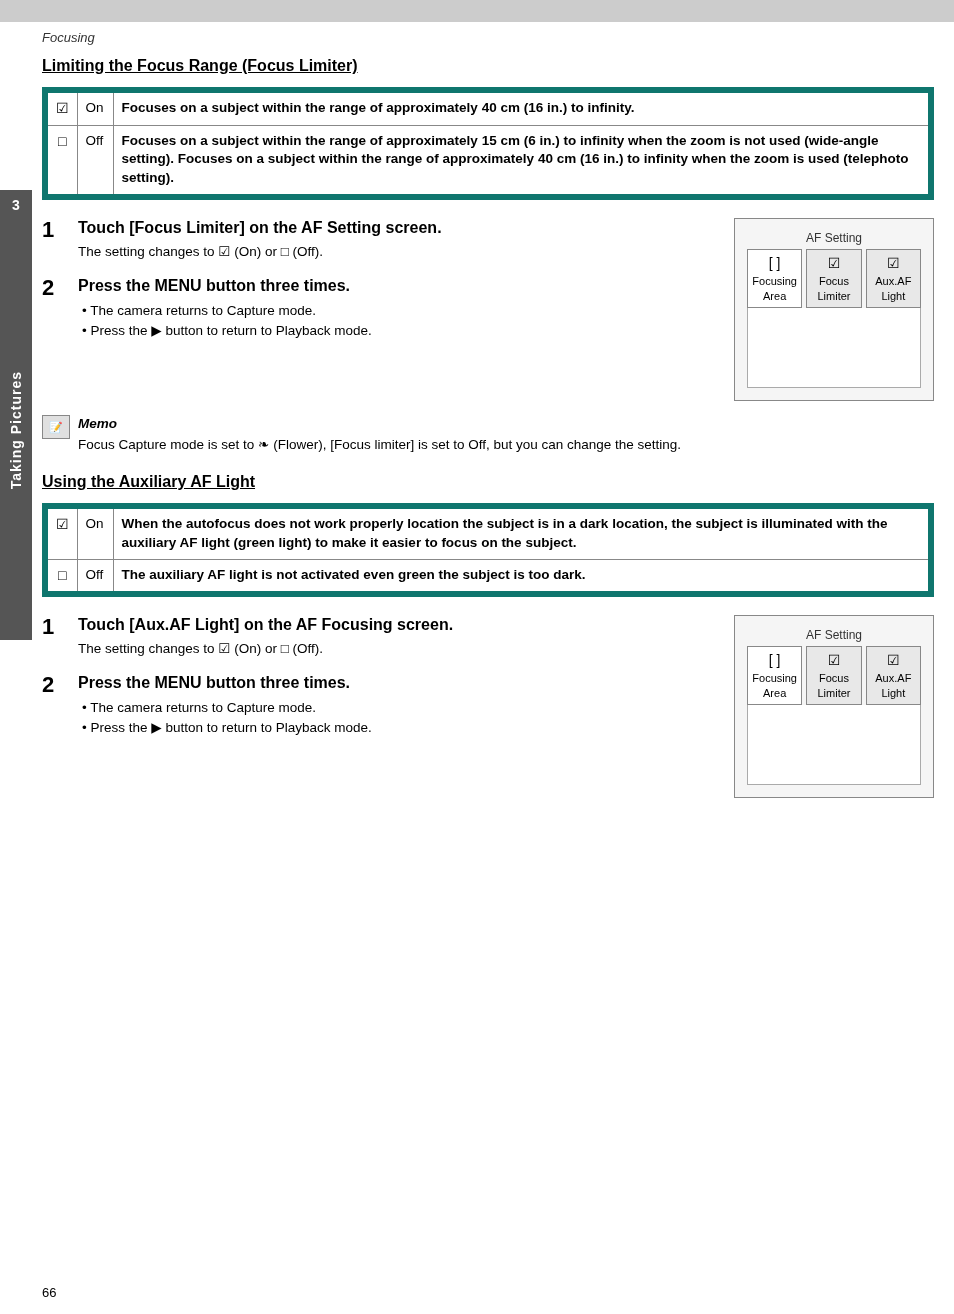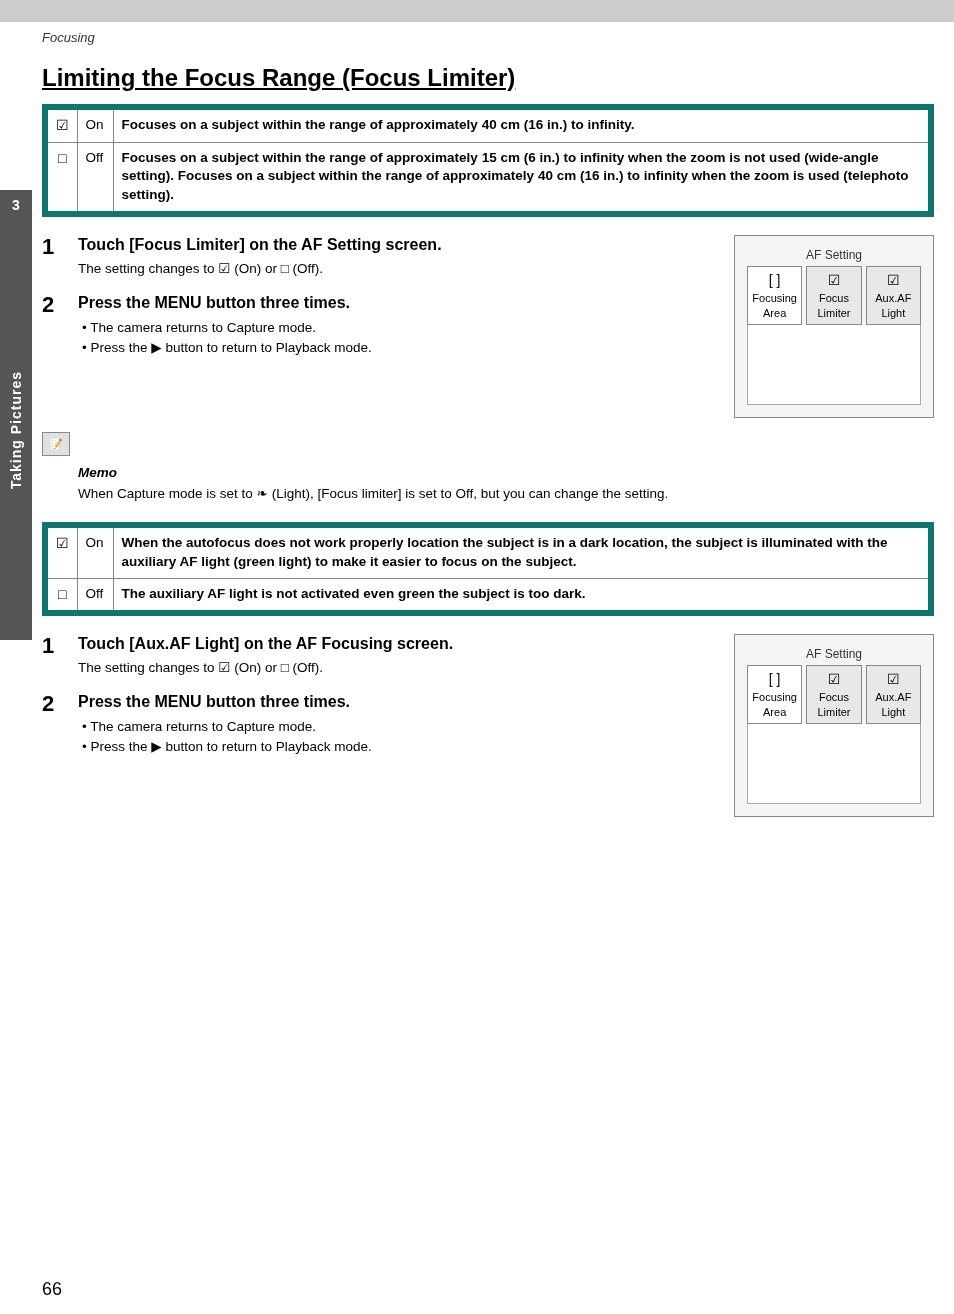--- a/index.html
+++ b/index.html
@@ -56,25 +56,25 @@
       margin-right: 20px;
       padding-top: 8px;
     }
     .page-label {
       font-style: italic;
       font-size: 13px;
       color: #333;
       margin-bottom: 10px;
     }
     .section-title {
-      font-size: 24px;
+      font-size: 16px;
       font-weight: bold;
       text-decoration: underline;
       margin-bottom: 12px;
-      margin-top: 19px;
+      margin-top: 12px;
     }
     .info-table {
       width: 100%;
       border-collapse: collapse;
       margin-bottom: 18px;
       border: 6px solid #0f766e;
     }
     .info-table td {
       border: 1px solid #888;
       padding: 6px 8px;
@@ -195,27 +195,26 @@
     }
     .memo-content {
       flex: 1;
       font-size: 13.5px;
       line-height: 1.4;
     }
     .memo-title {
       font-style: italic;
       font-weight: bold;
       margin-bottom: 2px;
-      margin-top: 32px;
     }
     .page-number {
       position: absolute;
       bottom: 14px;
       left: 42px;
-      font-size: 18px;
+      font-size: 13px;
     }
     .checkbox-checked::before { content: "☑"; }
     .checkbox-empty::before { content: "□"; }
     kbd {
       font-family: Arial, sans-serif;
       font-weight: bold;
     }
   </style>
 </head>
 <body>
@@ -289,24 +288,25 @@
         </div>
         <div style="height:80px; background:#fff; border:1px solid #aaa; border-top:none; margin-top:0;"></div>
       </div>
     </div>
   </div>
 
   <div class="memo-row">
     <div class="memo-icon">📝</div>
     <div class="memo-content">
       <div class="memo-title">Memo</div>
-      <div>When Capture mode is set to ❧ (Light), [Focus limiter] is set to Off, but you can change the setting.</div>
+      <div>Focus Capture mode is set to ❧ (Flower), [Focus limiter] is set to Off, but you can change the setting.</div>
     </div>
   </div>
 
+  <div class="section-title">Using the Auxiliary AF Light</div>
 
   <table class="info-table">
     <tbody>
       <tr>
         <td class="col-check"><span class="checkbox-checked"></span></td>
         <td class="col-label">On</td>
         <td class="col-desc">When the autofocus does not work properly location the subject is in a dark location, the subject is illuminated with the auxiliary AF light (green light) to make it easier to focus on the subject.</td>
       </tr>
       <tr>
         <td class="col-check"><span class="checkbox-empty"></span></td>

